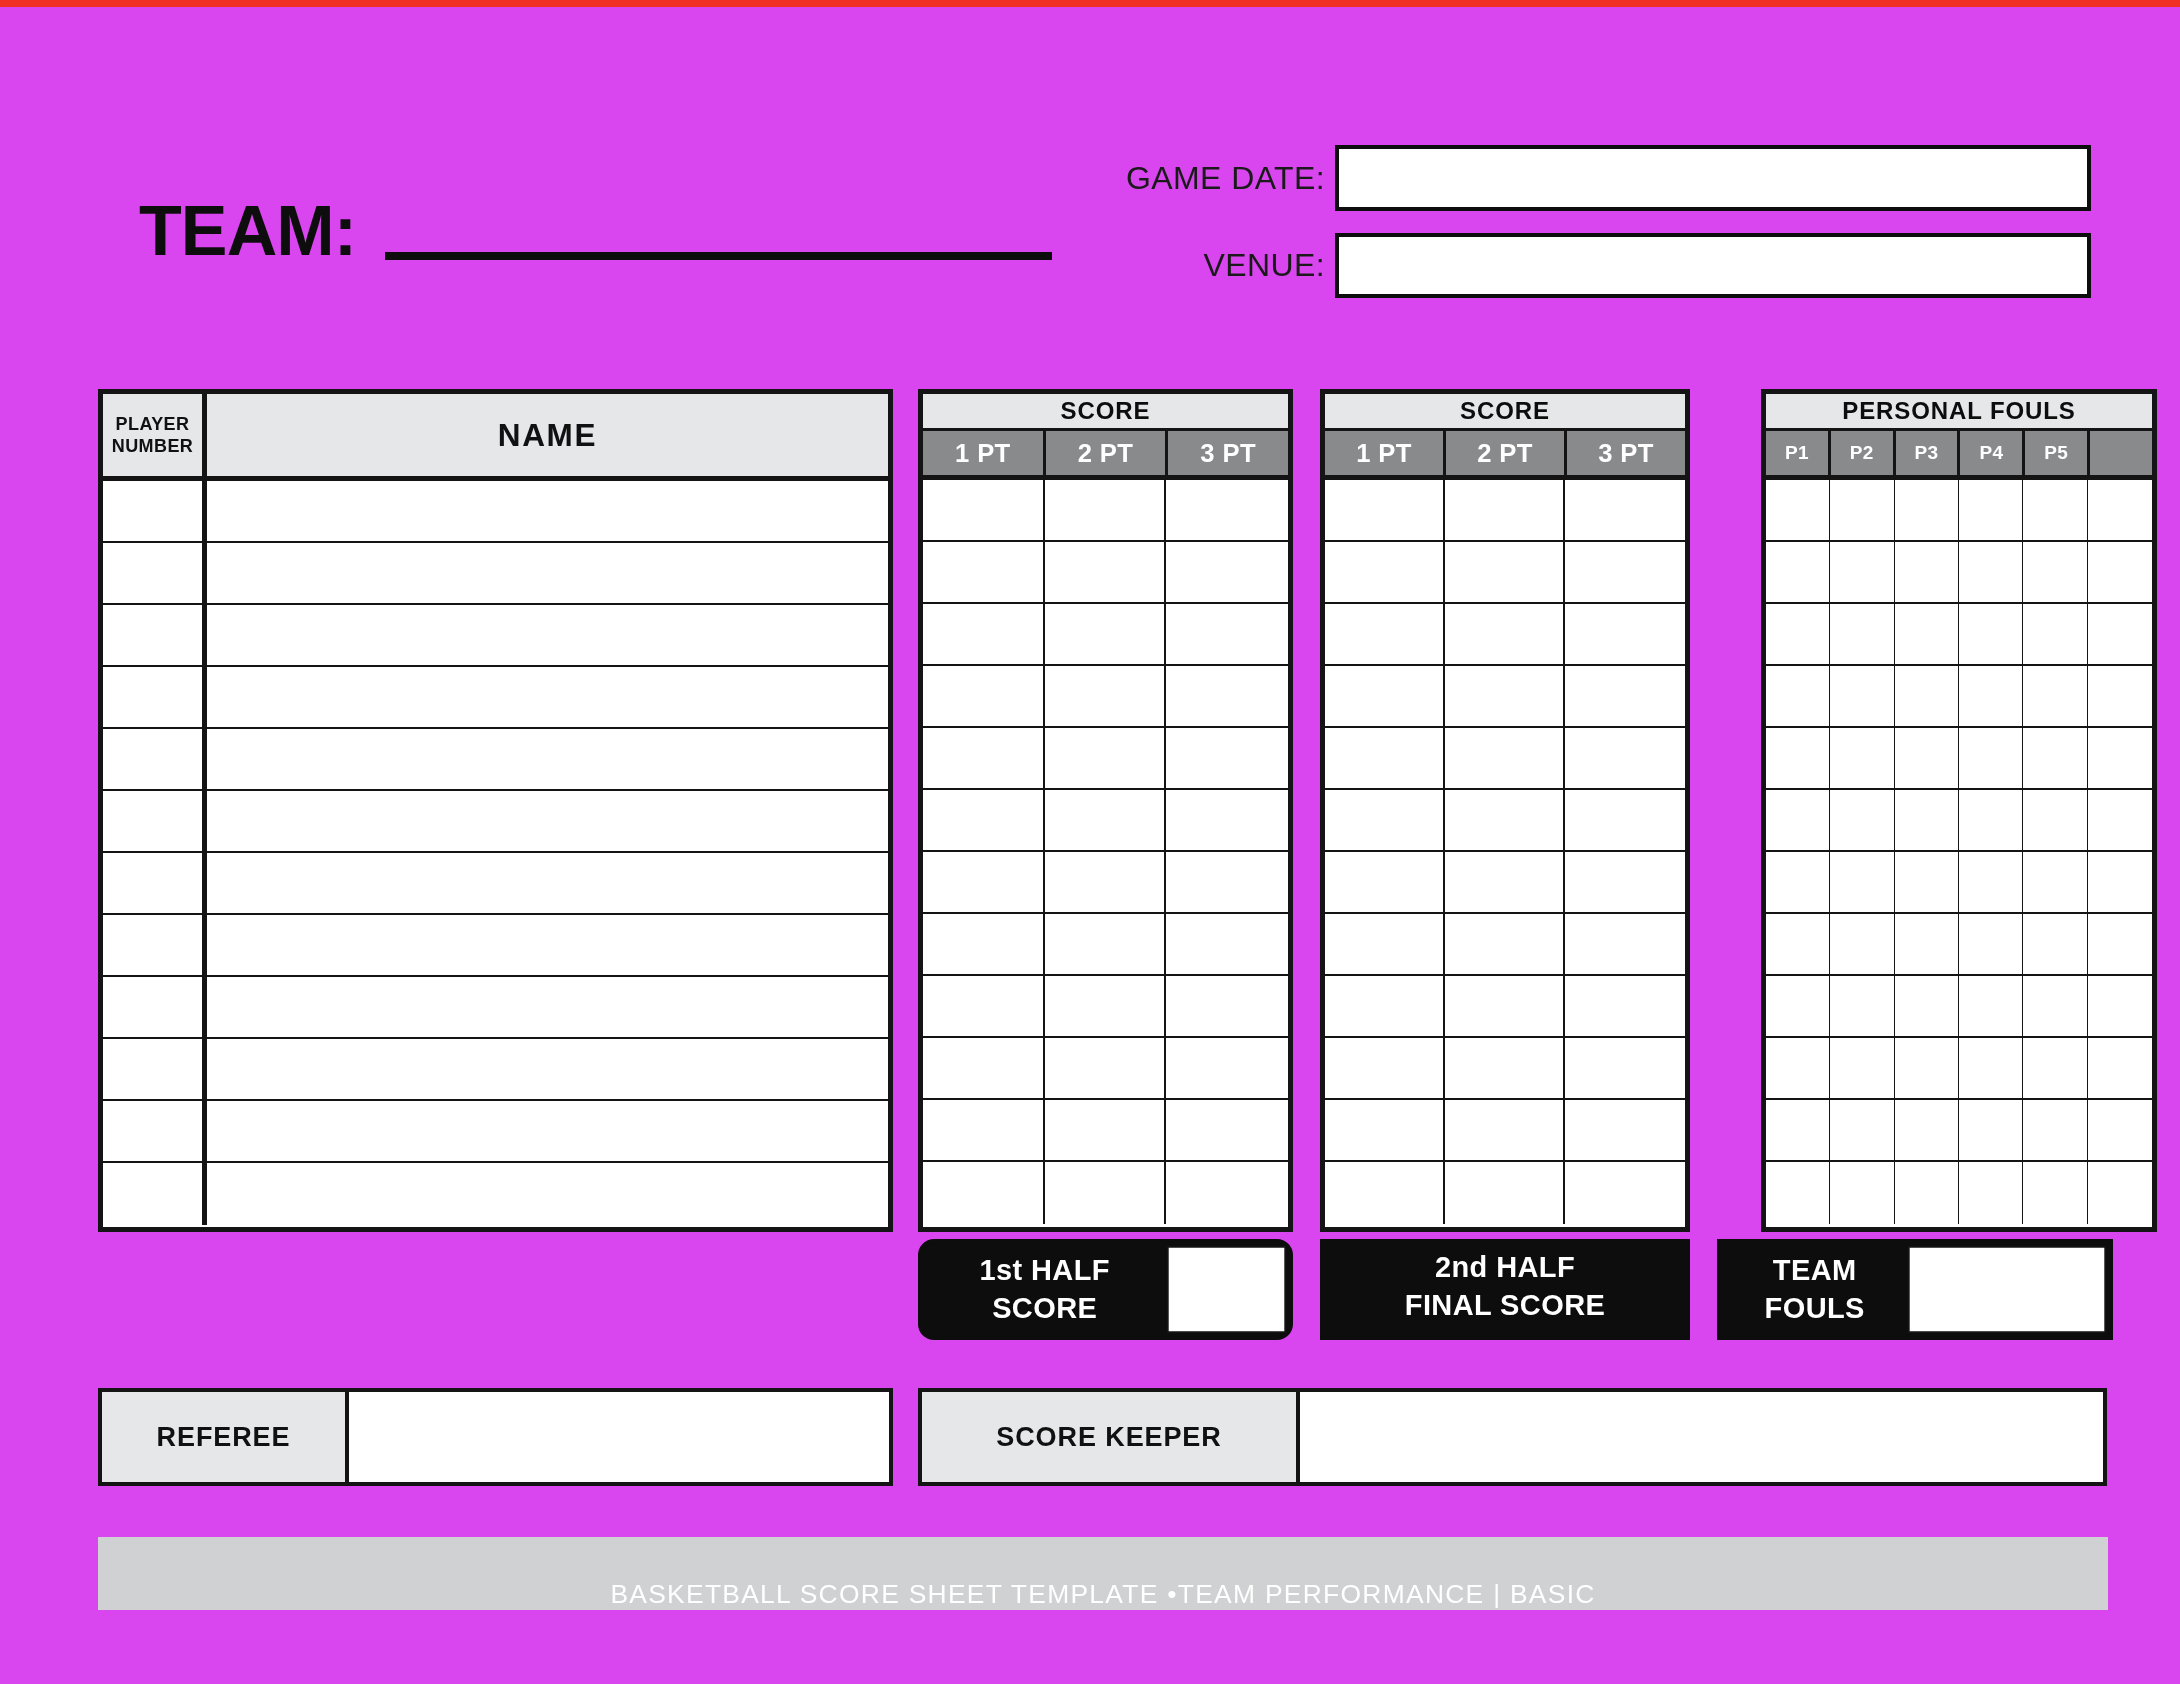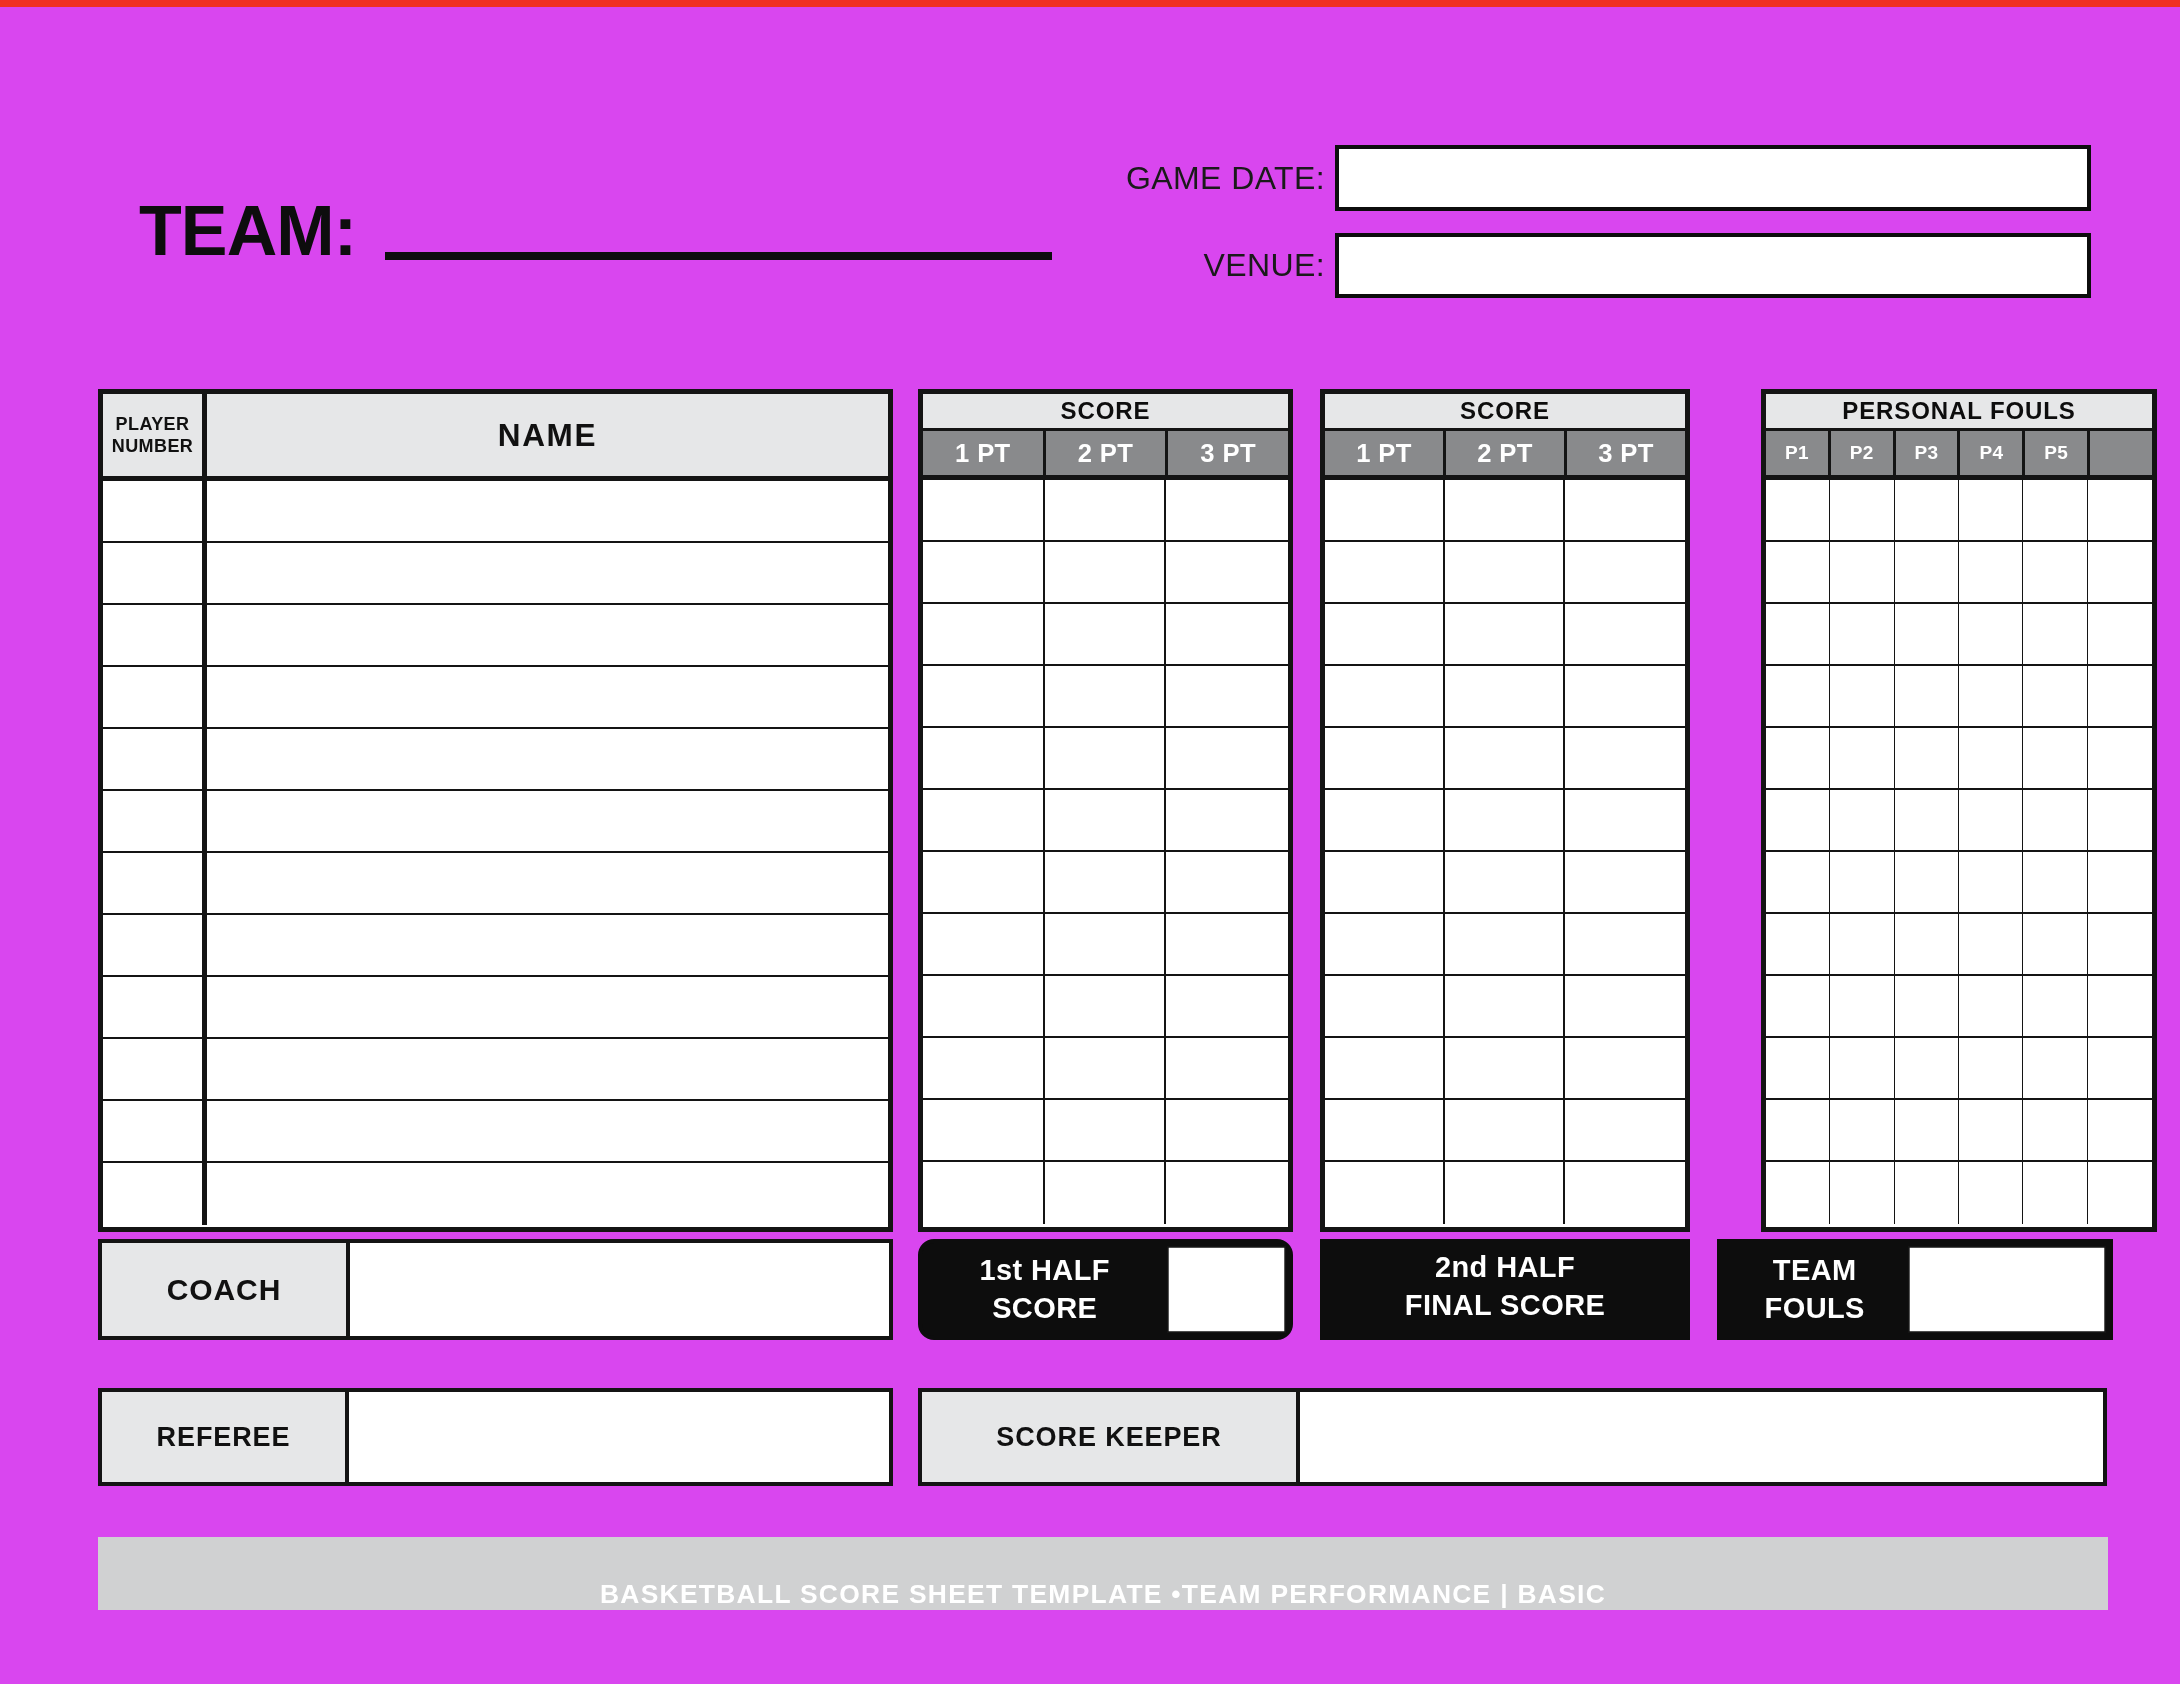--- a/index.html
+++ b/index.html
@@ -138,21 +138,21 @@
   .row-referee .official-label { width: 247px; }
   .row-scorekeeper .official-label { width: 378px; }
   .official-input { flex: 1; background: #fff; }
 
   
   .footer-bar {
     position: absolute; left: 98px; top: 1537px; width: 2010px; height: 73px;
     background: #d0d1d2; display: flex; align-items: center; justify-content: center;
   }
   .footer-text {
-    color: #ffffff; font-size: 26.4px; font-weight: bold; letter-spacing: 1.3px; margin-top: 42px;
+    color: #ffffff; font-size: 26.4px; font-weight: normal; letter-spacing: 1.3px; margin-top: 42px;
   }
 </style>
 </head>
 <body>
 
 <div class="sheet">
 
   <div class="red-strip"></div>
 
   <div class="team-title">TEAM:</div>
@@ -371,24 +371,20 @@
         <div class="cell col-5 last-col"></div>
         <div class="cell col-0 last-row"></div>
         <div class="cell col-1 last-row"></div>
         <div class="cell col-2 last-row"></div>
         <div class="cell col-3 last-row"></div>
         <div class="cell col-4 last-row"></div>
         <div class="cell col-5 last-col last-row"></div>
       </div>
   </div>
 
-  <div class="coach-row">
-    <div class="coach-label">COACH</div>
-    <div class="coach-input"></div>
-  </div>
 
   <div class="halfbox halfbox-1">
     <div class="halfbox-label">1st HALF
 SCORE</div>
     <div class="halfbox-input"></div>
   </div>
 
   <div class="halfbox halfbox-2">
     <div class="halfbox-label">2nd HALF
 FINAL SCORE</div>

